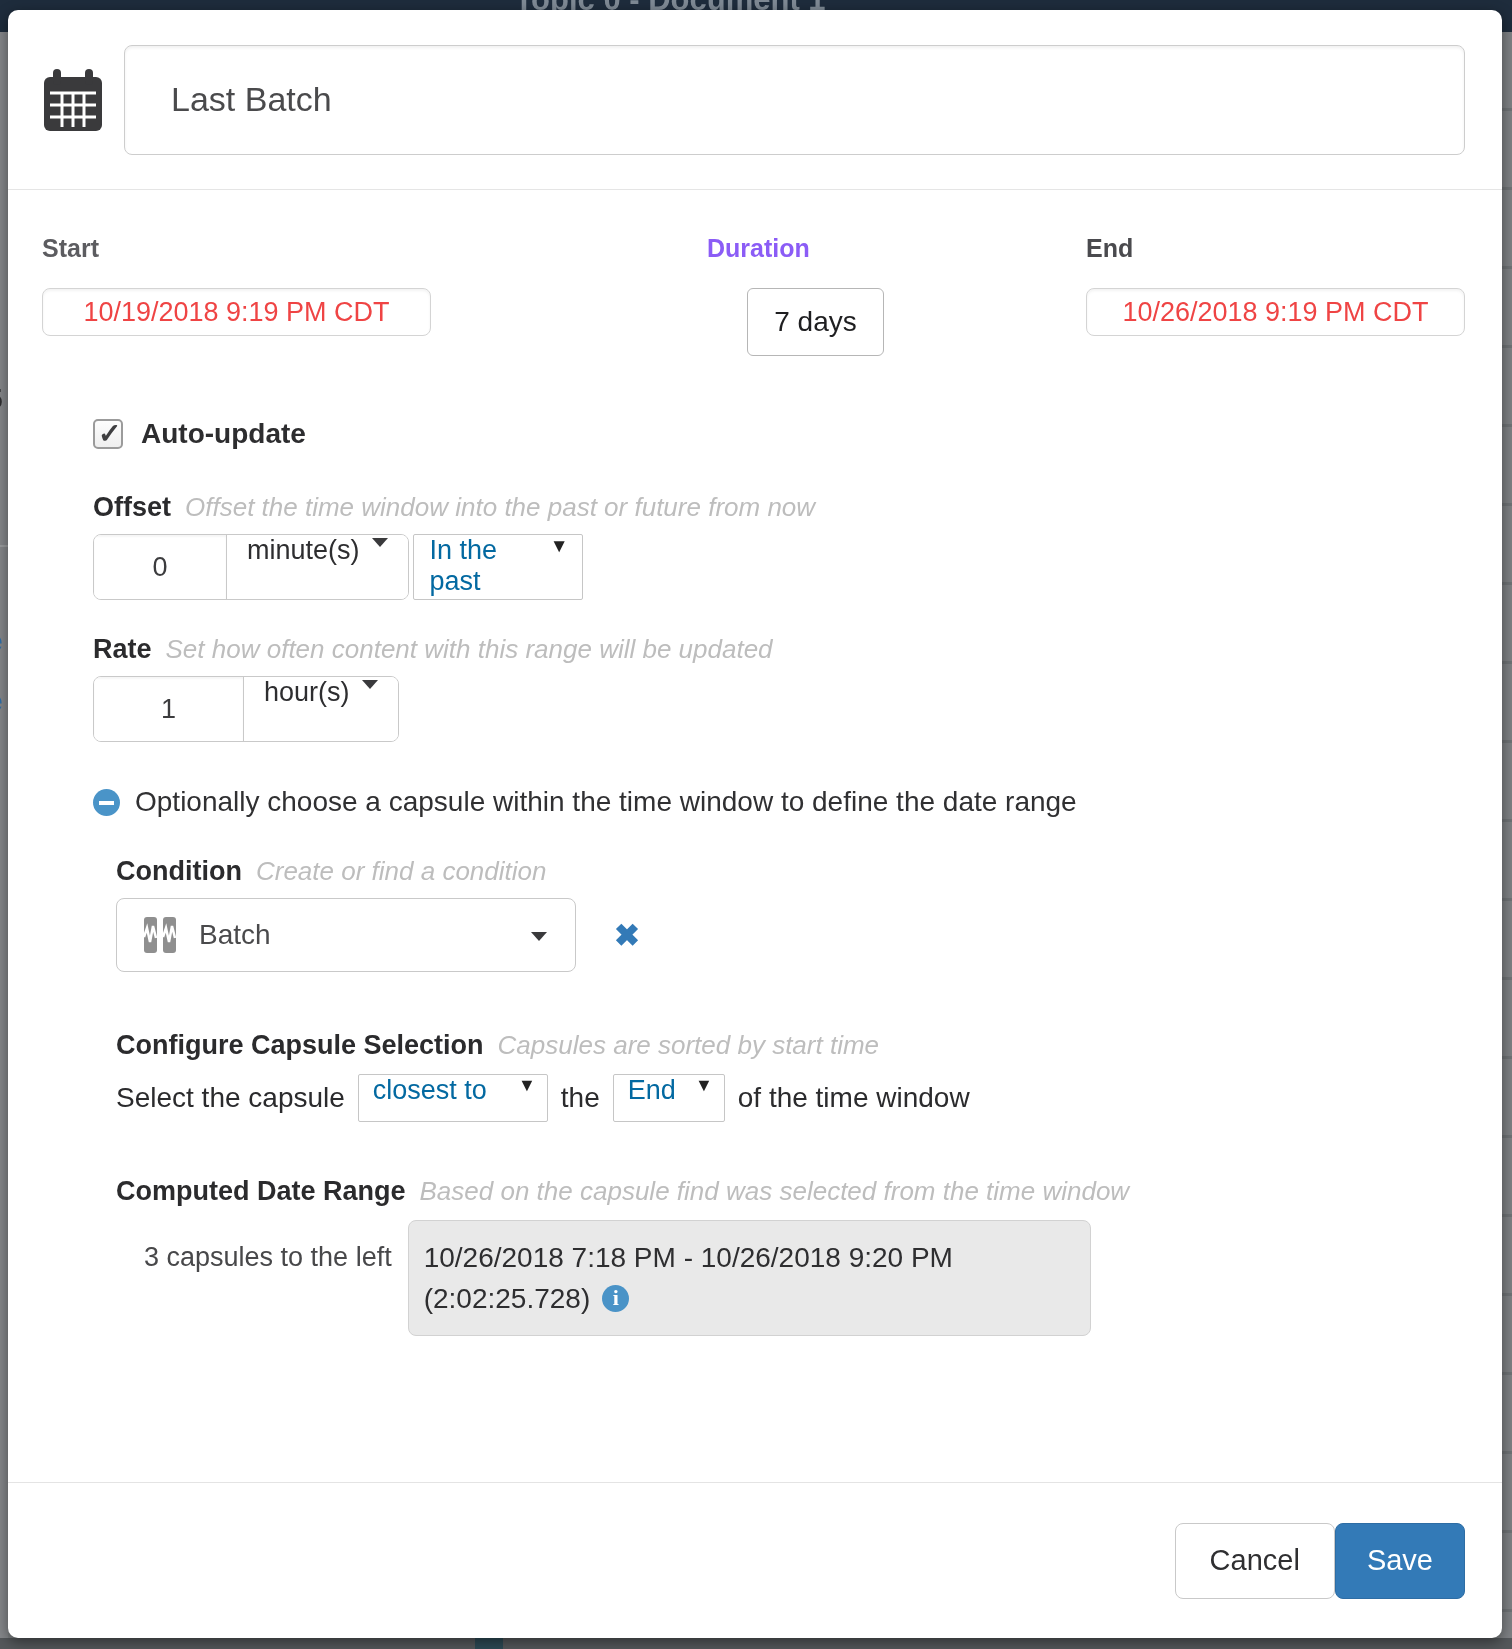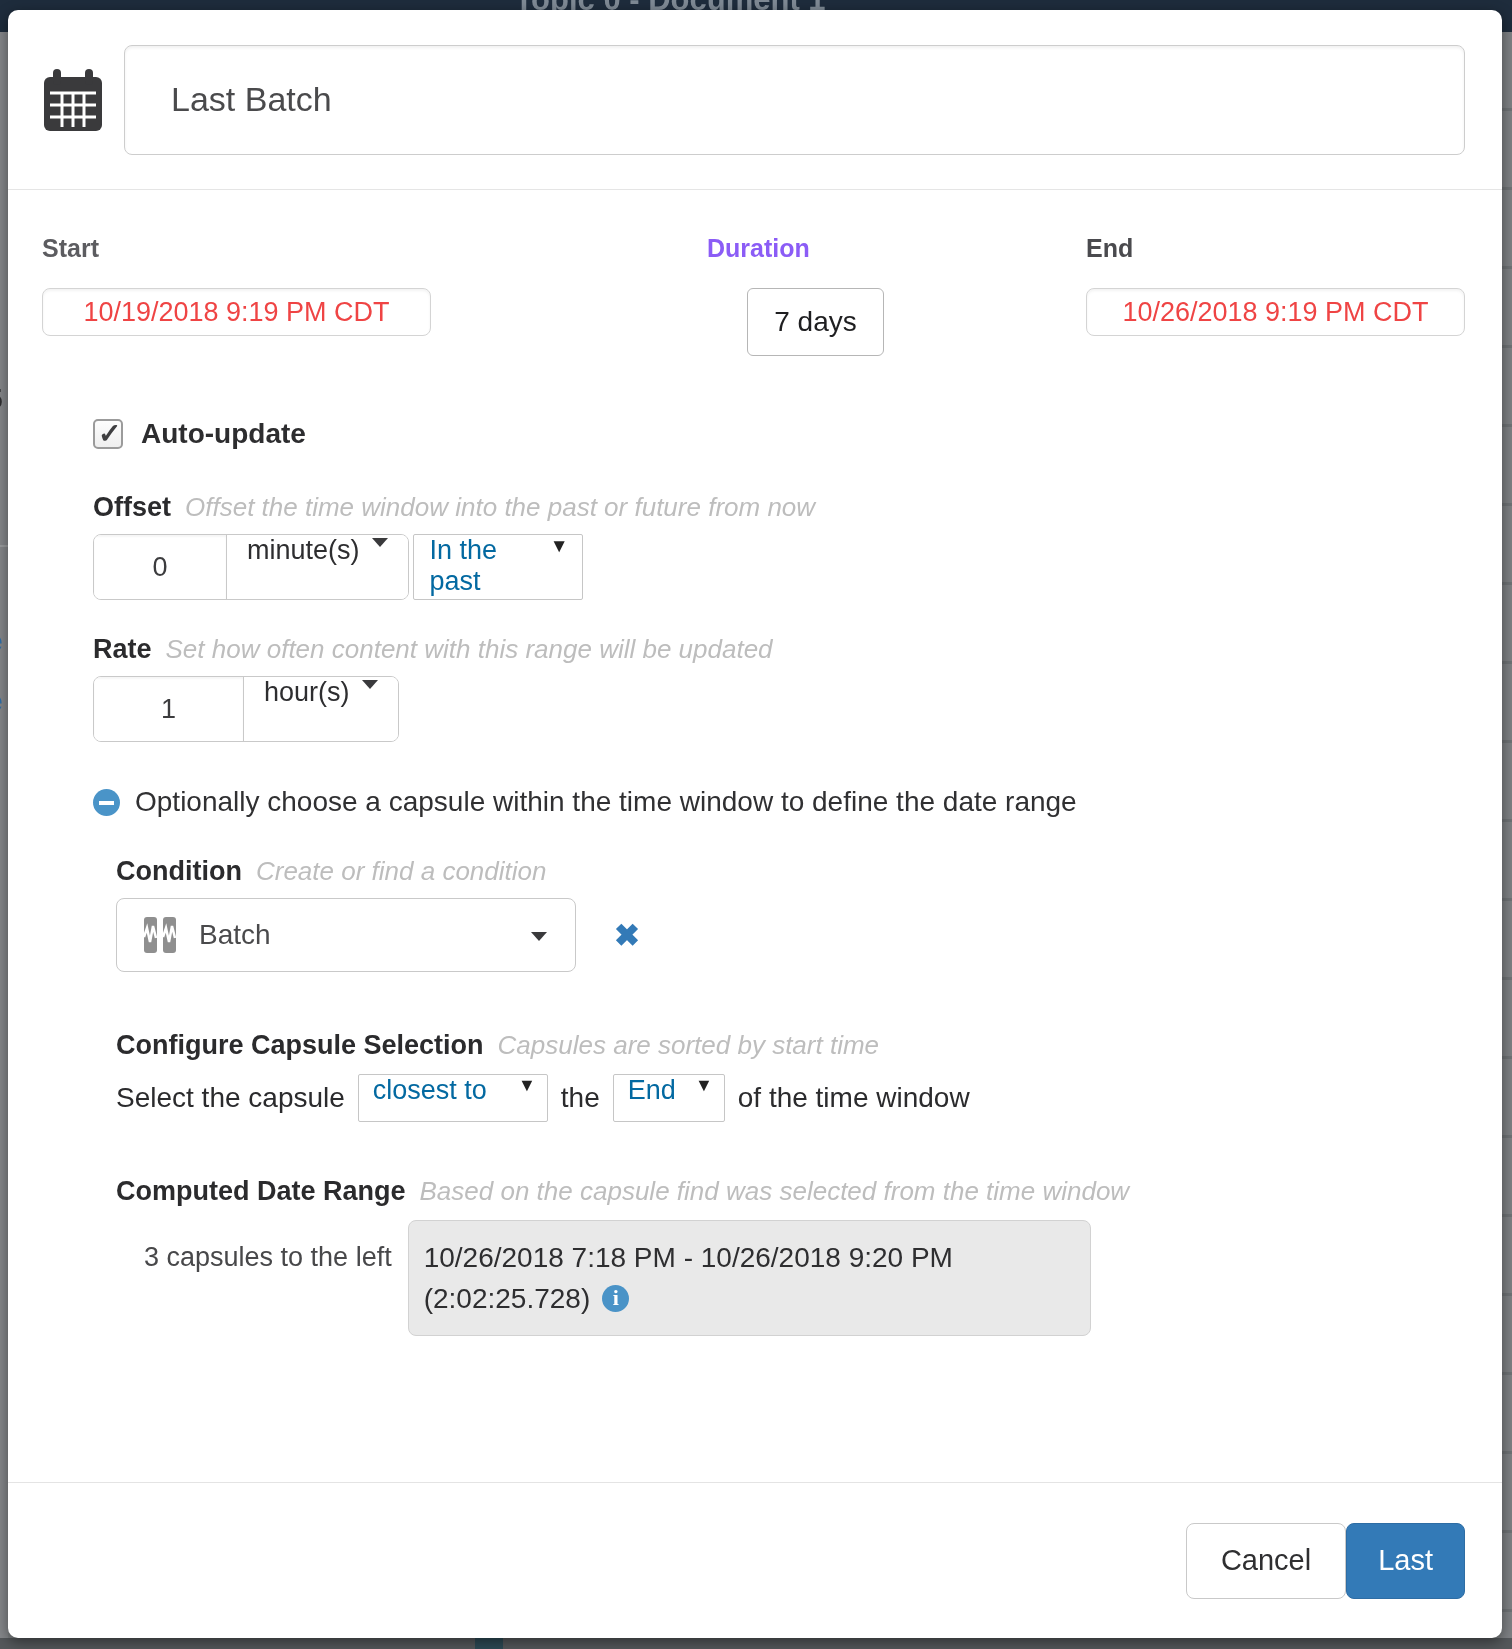--- a/index.html
+++ b/index.html
@@ -348,17 +348,17 @@
               <span>(2:02:25.728)</span><span class="info-icon"></span>
             </div>
           </div>
         </div>
       </div>
 
     </div>
 
     <div class="modal-footer">
       <button class="btn btn-cancel">Cancel</button>
-      <button class="btn btn-save">Last</button>
+      <button class="btn btn-save">Save</button>
     </div>
 
   </div>
 </div>
 
 </body></html>

